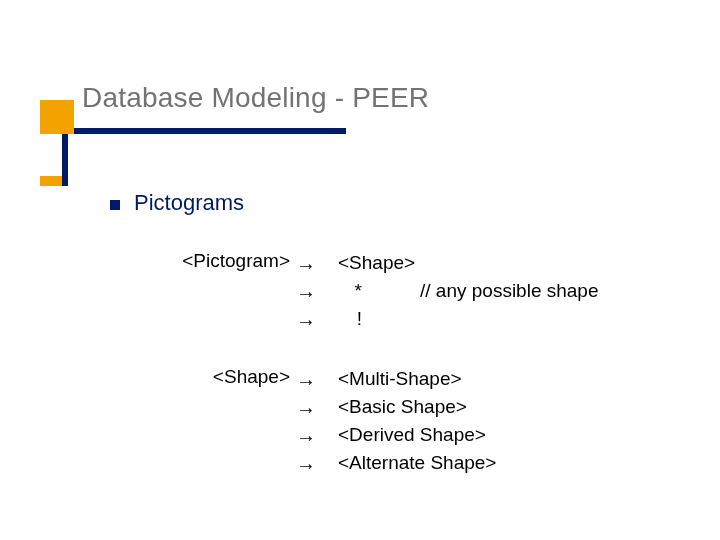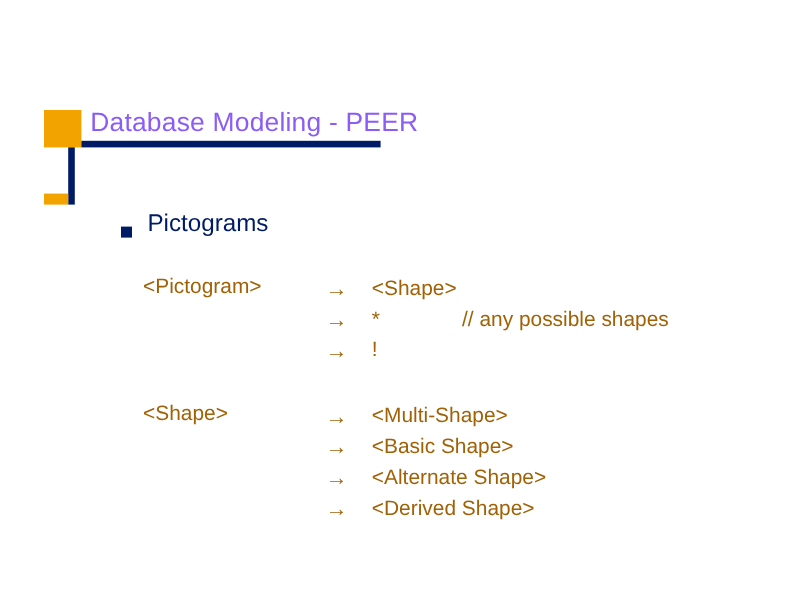--- a/index.html
+++ b/index.html
@@ -31,24 +31,24 @@
     left: 74px; 
     top: 128px;
     width: 272px;
     height: 6px;
     background: #001b66; 
     z-index: 1;
   }
   .title-text {
     position: absolute;
     left: 82px;
-    top: 98px;
-    font-size: 24px;
+    top: 82px;
+    font-size: 28px;
     font-weight: 400;
-    color: #8b5cf6;
+    color: #737373;
     letter-spacing: 0.2px;
     white-space: nowrap;
     z-index: 2;
   }
   
   .accent-navy-v {
     position: absolute;
     left: 62px;
     top: 134px;
     width: 6px;
@@ -63,21 +63,21 @@
     height: 10px;
     background: #f2a300;
   }
 
   
   .bullet-row {
     position: absolute;
     left: 110px;
     top: 190px;
     display: flex;
-    align-items: flex-end;
+    align-items: center;
     gap: 14px;
   }
   .bullet-square {
     width: 10px;
     height: 10px;
     background: #001b66;
     flex: 0 0 auto;
     margin-top: 4px;
   }
   .bullet-text {
@@ -85,21 +85,22 @@
     color: #001b66;
   }
 
   
   .grammar {
     position: absolute;
     left: 130px;
     top: 250px;
     font-family: "Tahoma", Verdana, sans-serif;
     font-size: 19px;
-    color: #a16207;
+    color: #000000;
+    text-align: right;
   }
   .rule {
     display: grid;
     grid-template-columns: 160px 36px 1fr;
     column-gap: 6px;
     margin-bottom: 34px;
   }
   .lhs {
     white-space: nowrap;
   }
@@ -157,21 +158,21 @@
         <span class="arrow">→</span>
         <span class="arrow">→</span>
         <span class="arrow">→</span>
       </div>
       <div class="rhs">
         <div class="rhs-line">
           <span class="sym">&lt;Shape&gt;</span>
         </div>
         <div class="rhs-line">
           <span class="sym">*</span>
-          <span class="comment">// any possible shapes</span>
+          <span class="comment">// any possible shape</span>
         </div>
         <div class="rhs-line">
           <span class="sym">!</span>
         </div>
       </div>
     </div>
 
     <div class="rule">
       <div class="lhs">&lt;Shape&gt;</div>
       <div class="arrows">
@@ -181,23 +182,23 @@
         <span class="arrow">→</span>
       </div>
       <div class="rhs">
         <div class="rhs-line">
           <span>&lt;Multi-Shape&gt;</span>
         </div>
         <div class="rhs-line">
           <span>&lt;Basic Shape&gt;</span>
         </div>
         <div class="rhs-line">
+          <span>&lt;Derived Shape&gt;</span>
+        </div>
+        <div class="rhs-line">
           <span>&lt;Alternate Shape&gt;</span>
         </div>
-        <div class="rhs-line">
-          <span>&lt;Derived Shape&gt;</span>
-        </div>
       </div>
     </div>
 
   </div>
 
 </div>
 
 </body></html>

